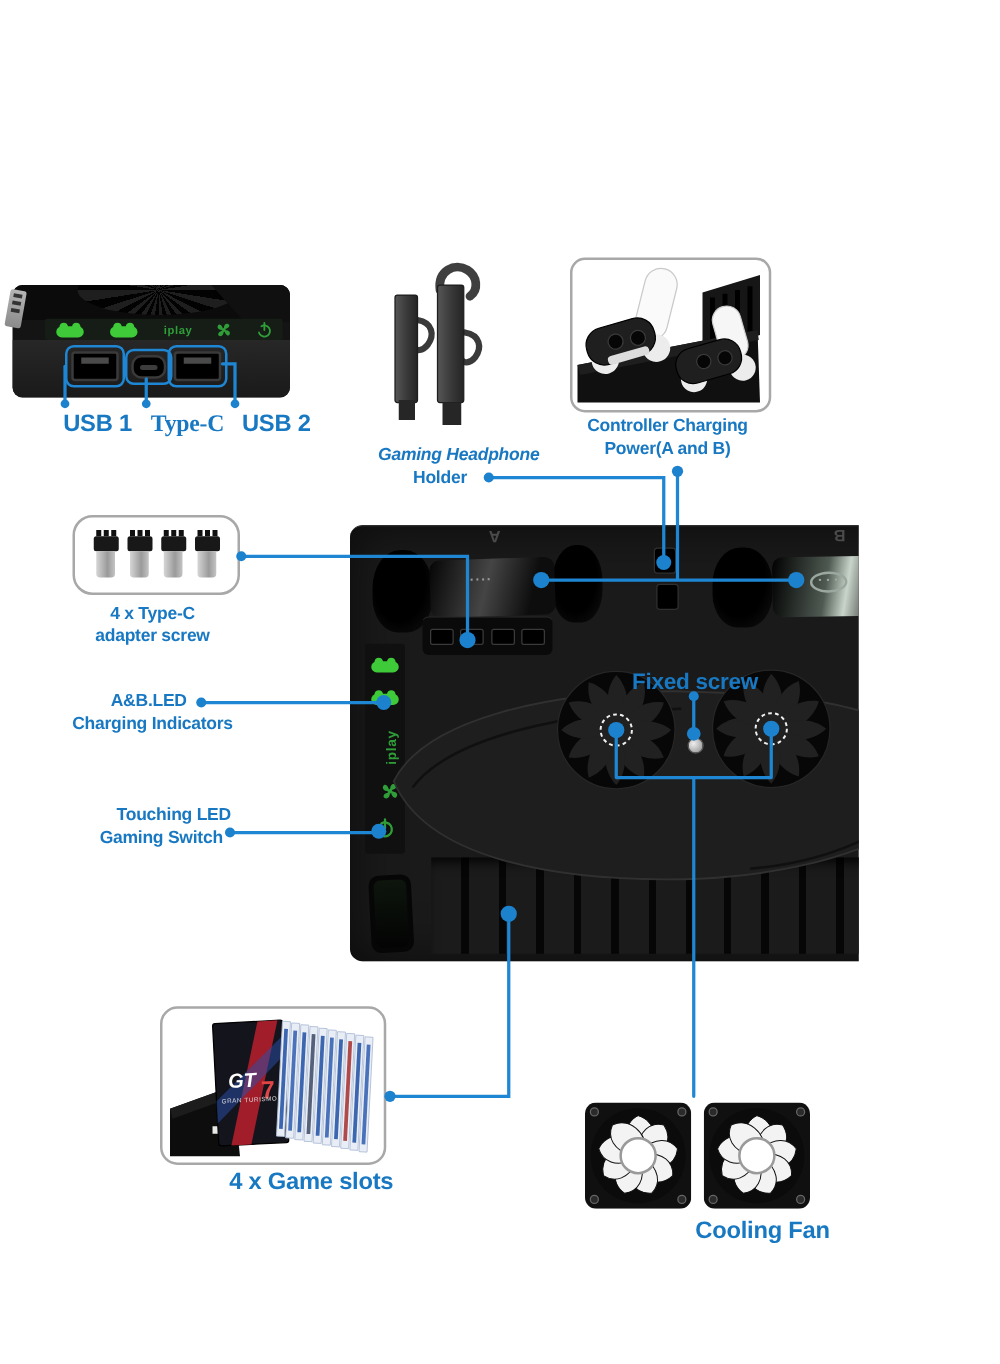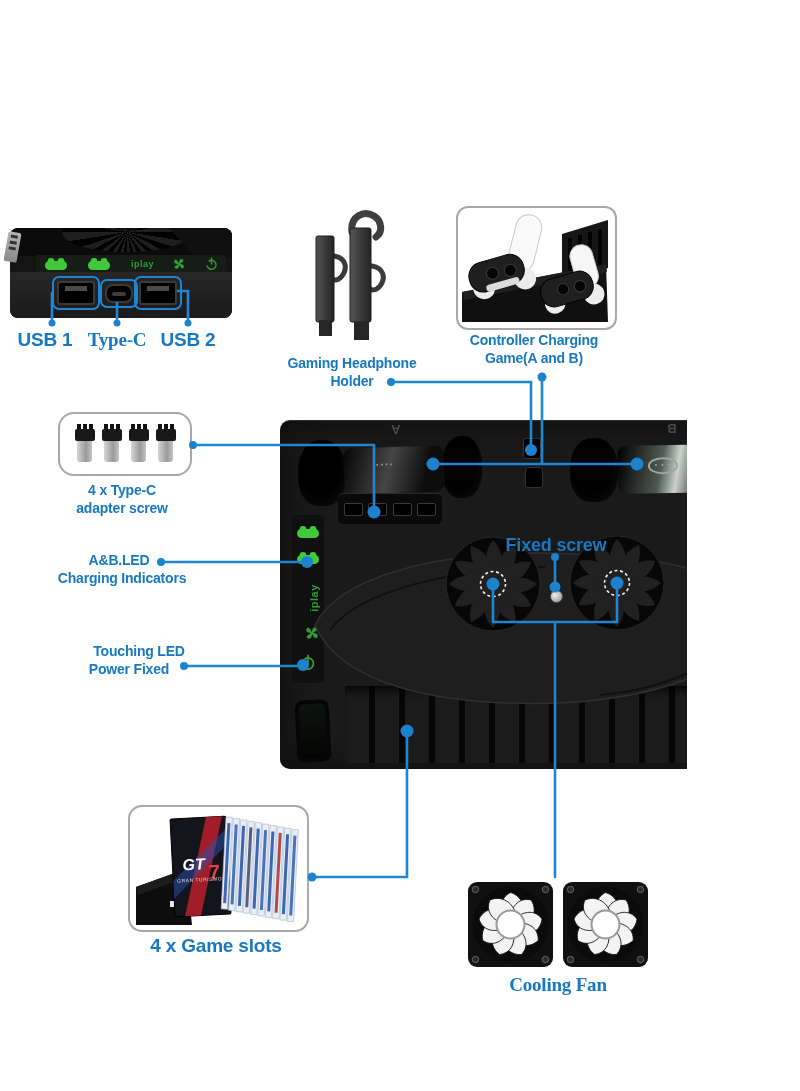--- a/index.html
+++ b/index.html
@@ -1,21 +1,21 @@
 <!DOCTYPE html>
 <html><head>
 <meta charset="utf-8">
 <style>
   html,body{margin:0;padding:0;background:#fff;}
   #canvas{position:relative;width:687px;height:1091px;background:#fff;overflow:hidden;
           font-family:"Liberation Sans",sans-serif;}
   .abs{position:absolute;}
   .lbl{position:absolute;transform:translateX(-50%);white-space:nowrap;
        font-weight:bold;font-size:14px;letter-spacing:-0.2px;color:#1878c2;line-height:1;}
-  .lbl.big{font-size:19px;}
+  .lbl.big{font-size:19px;margin-left:33px;}
   
   #closeup{left:10px;top:228px;width:222px;height:90px;background:#141414;border-radius:8px;overflow:hidden;}
   #closeup-top{position:absolute;left:0;top:0;width:100%;height:28px;background:#0b0b0b;}
   #closeup-fan{position:absolute;left:52px;top:-16px;width:130px;height:40px;border-radius:50%;
     background:repeating-conic-gradient(#000 0 9deg,#232323 9deg 18deg);opacity:.8;}
   #closeup-wedge{position:absolute;right:0;top:0;width:90px;height:30px;background:#101010;
     clip-path:polygon(30% 0,100% 0,100% 100%,60% 100%);}
   #led-strip{position:absolute;left:26px;top:27px;width:190px;height:17px;background:#161d16;
     border-radius:2px;display:flex;align-items:center;justify-content:space-between;padding:0 8px;box-sizing:border-box;}
   #closeup-face{position:absolute;left:0;top:44px;width:100%;height:46px;
@@ -151,21 +151,21 @@
       </linearGradient>
     </defs>
     <path d="M34,48 C46,50 48,60 42,68 C38,73 33,73 31,70" fill="none" stroke="#3a3a3a" stroke-width="5" stroke-linecap="round"></path>
     <rect x="16" y="28" width="18" height="86" rx="2" fill="url(#barg)" stroke="#1d1d1d"></rect>
     <rect x="19" y="112" width="13" height="16" fill="#262626"></rect>
     <path d="M52,24 C50,8 64,2 74,8 C82,13 83,24 76,29" fill="none" stroke="#3f3f3f" stroke-width="7" stroke-linecap="round"></path>
     <path d="M72,58 C84,60 86,70 80,78 C76,83 70,83 69,79" fill="none" stroke="#3a3a3a" stroke-width="5" stroke-linecap="round"></path>
     <rect x="50" y="20" width="21" height="94" rx="2" fill="url(#barg)" stroke="#1d1d1d"></rect>
     <rect x="54" y="114" width="15" height="18" fill="#262626"></rect>
   </svg>
-  <span class="lbl" style="left:352px;top:356px;">Gaming Headphone</span>
+  <span class="lbl" style="left:367px;top:356px;font-style:italic;">Gaming Headphone</span>
   <span class="lbl" style="left:352px;top:374px;">Holder</span>
 
   <div class="photo-box" style="left:456px;top:206px;width:157px;height:120px;border-radius:12px;">
     <svg width="153" height="116" viewBox="0 0 153 116">
       <polygon points="104,26 150,12 150,60 104,74" fill="#161616"></polygon>
       <g stroke="#000" stroke-width="4">
         <line x1="112" y1="30" x2="112" y2="68"></line>
           <line x1="122" y1="27" x2="122" y2="65"></line>
         <line x1="132" y1="24" x2="132" y2="62"></line>
           <line x1="142" y1="21" x2="142" y2="59"></line>
@@ -187,21 +187,21 @@
         <rect x="4" y="-40" width="24" height="46" rx="12" fill="#f6f6f6" stroke="#ccc"></rect>
         <circle cx="-24" cy="12" r="11" fill="#ececec"></circle>
           <circle cx="18" cy="14" r="11" fill="#ececec"></circle>
         <rect x="-36" y="-14" width="56" height="30" rx="14" fill="#1f1f1f" stroke="#000"></rect>
         <circle cx="-12" cy="0" r="6" fill="#060606" stroke="#3a3a3a"></circle>
         <circle cx="6" cy="2" r="6" fill="#060606" stroke="#3a3a3a"></circle>
       </g>
     </svg>
   </div>
   <span class="lbl" style="left:534px;top:333px;">Controller Charging</span>
-  <span class="lbl" style="left:534px;top:351px;">Game(A and B)</span>
+  <span class="lbl" style="left:534px;top:351px;">Power(A and B)</span>
 
   <div class="photo-box" id="adapters-box">
     <div class="adapter">
         <div class="prongs">
           <i></i>
           <i></i>
           <i></i>
         </div>
         <div class="cap"></div>
         <div class="body"></div>
@@ -233,21 +233,21 @@
         <div class="cap"></div>
         <div class="body"></div>
       </div>
   </div>
   <span class="lbl" style="left:122px;top:483px;">4 x Type-C</span>
   <span class="lbl" style="left:122px;top:501px;">adapter screw</span>
 
   <span class="lbl" style="left:119px;top:553px;">A&amp;B.LED</span>
   <span class="lbl" style="left:122px;top:571px;">Charging Indicators</span>
   <span class="lbl" style="left:139px;top:644px;">Touching LED</span>
-  <span class="lbl" style="left:129px;top:662px;">Power Fixed</span>
+  <span class="lbl" style="left:129px;top:662px;">Gaming Switch</span>
 
   <div class="abs" id="product"></div>
 
   <span class="mark abs" style="left:391px;top:422px;">A</span>
   <span class="mark abs" style="left:667px;top:421px;">B</span>
 
   <div class="grip abs" style="left:298px;top:440px;width:48px;height:66px;"></div>
   <div class="grip abs" style="left:442px;top:436px;width:40px;height:62px;"></div>
   <div class="bay abs" style="left:344px;top:447px;width:100px;height:46px;transform:rotate(-2deg);
        background:linear-gradient(105deg,#050505,#454545 45%,#0d0d0d 80%);">
@@ -410,21 +410,21 @@
         <use href="#wblade" transform="rotate(80)"></use>
       <use href="#wblade" transform="rotate(120)"></use>
         <use href="#wblade" transform="rotate(160)"></use>
         <use href="#wblade" transform="rotate(200)"></use>
       <use href="#wblade" transform="rotate(240)"></use>
         <use href="#wblade" transform="rotate(280)"></use>
         <use href="#wblade" transform="rotate(320)"></use>
     </g>
     <circle r="14" fill="#fff" stroke="#9a9a9a" stroke-width="2"></circle>
   </svg>
-  <span class="lbl big" style="left:558px;top:975px;font-family:Liberation Serif, serif;">Cooling Fan</span>
+  <span class="lbl big" style="left:577px;top:975px;">Cooling Fan</span>
 
   <svg id="overlay" width="800" height="1091" viewBox="0 0 800 1091">
     <g fill="none" stroke="#1e86d2" stroke-width="2.6" stroke-linecap="round">
       <path d="M52,293 V322"></path>
       <path d="M117,303 V322"></path>
       <path d="M178,291 H188 V322"></path>
       <path d="M391,382 H531 V448"></path>
       <path d="M542,377 V464 M433,464 H637"></path>
       <path d="M193,445 H374 V511"></path>
       <path d="M161,562 H307"></path>

